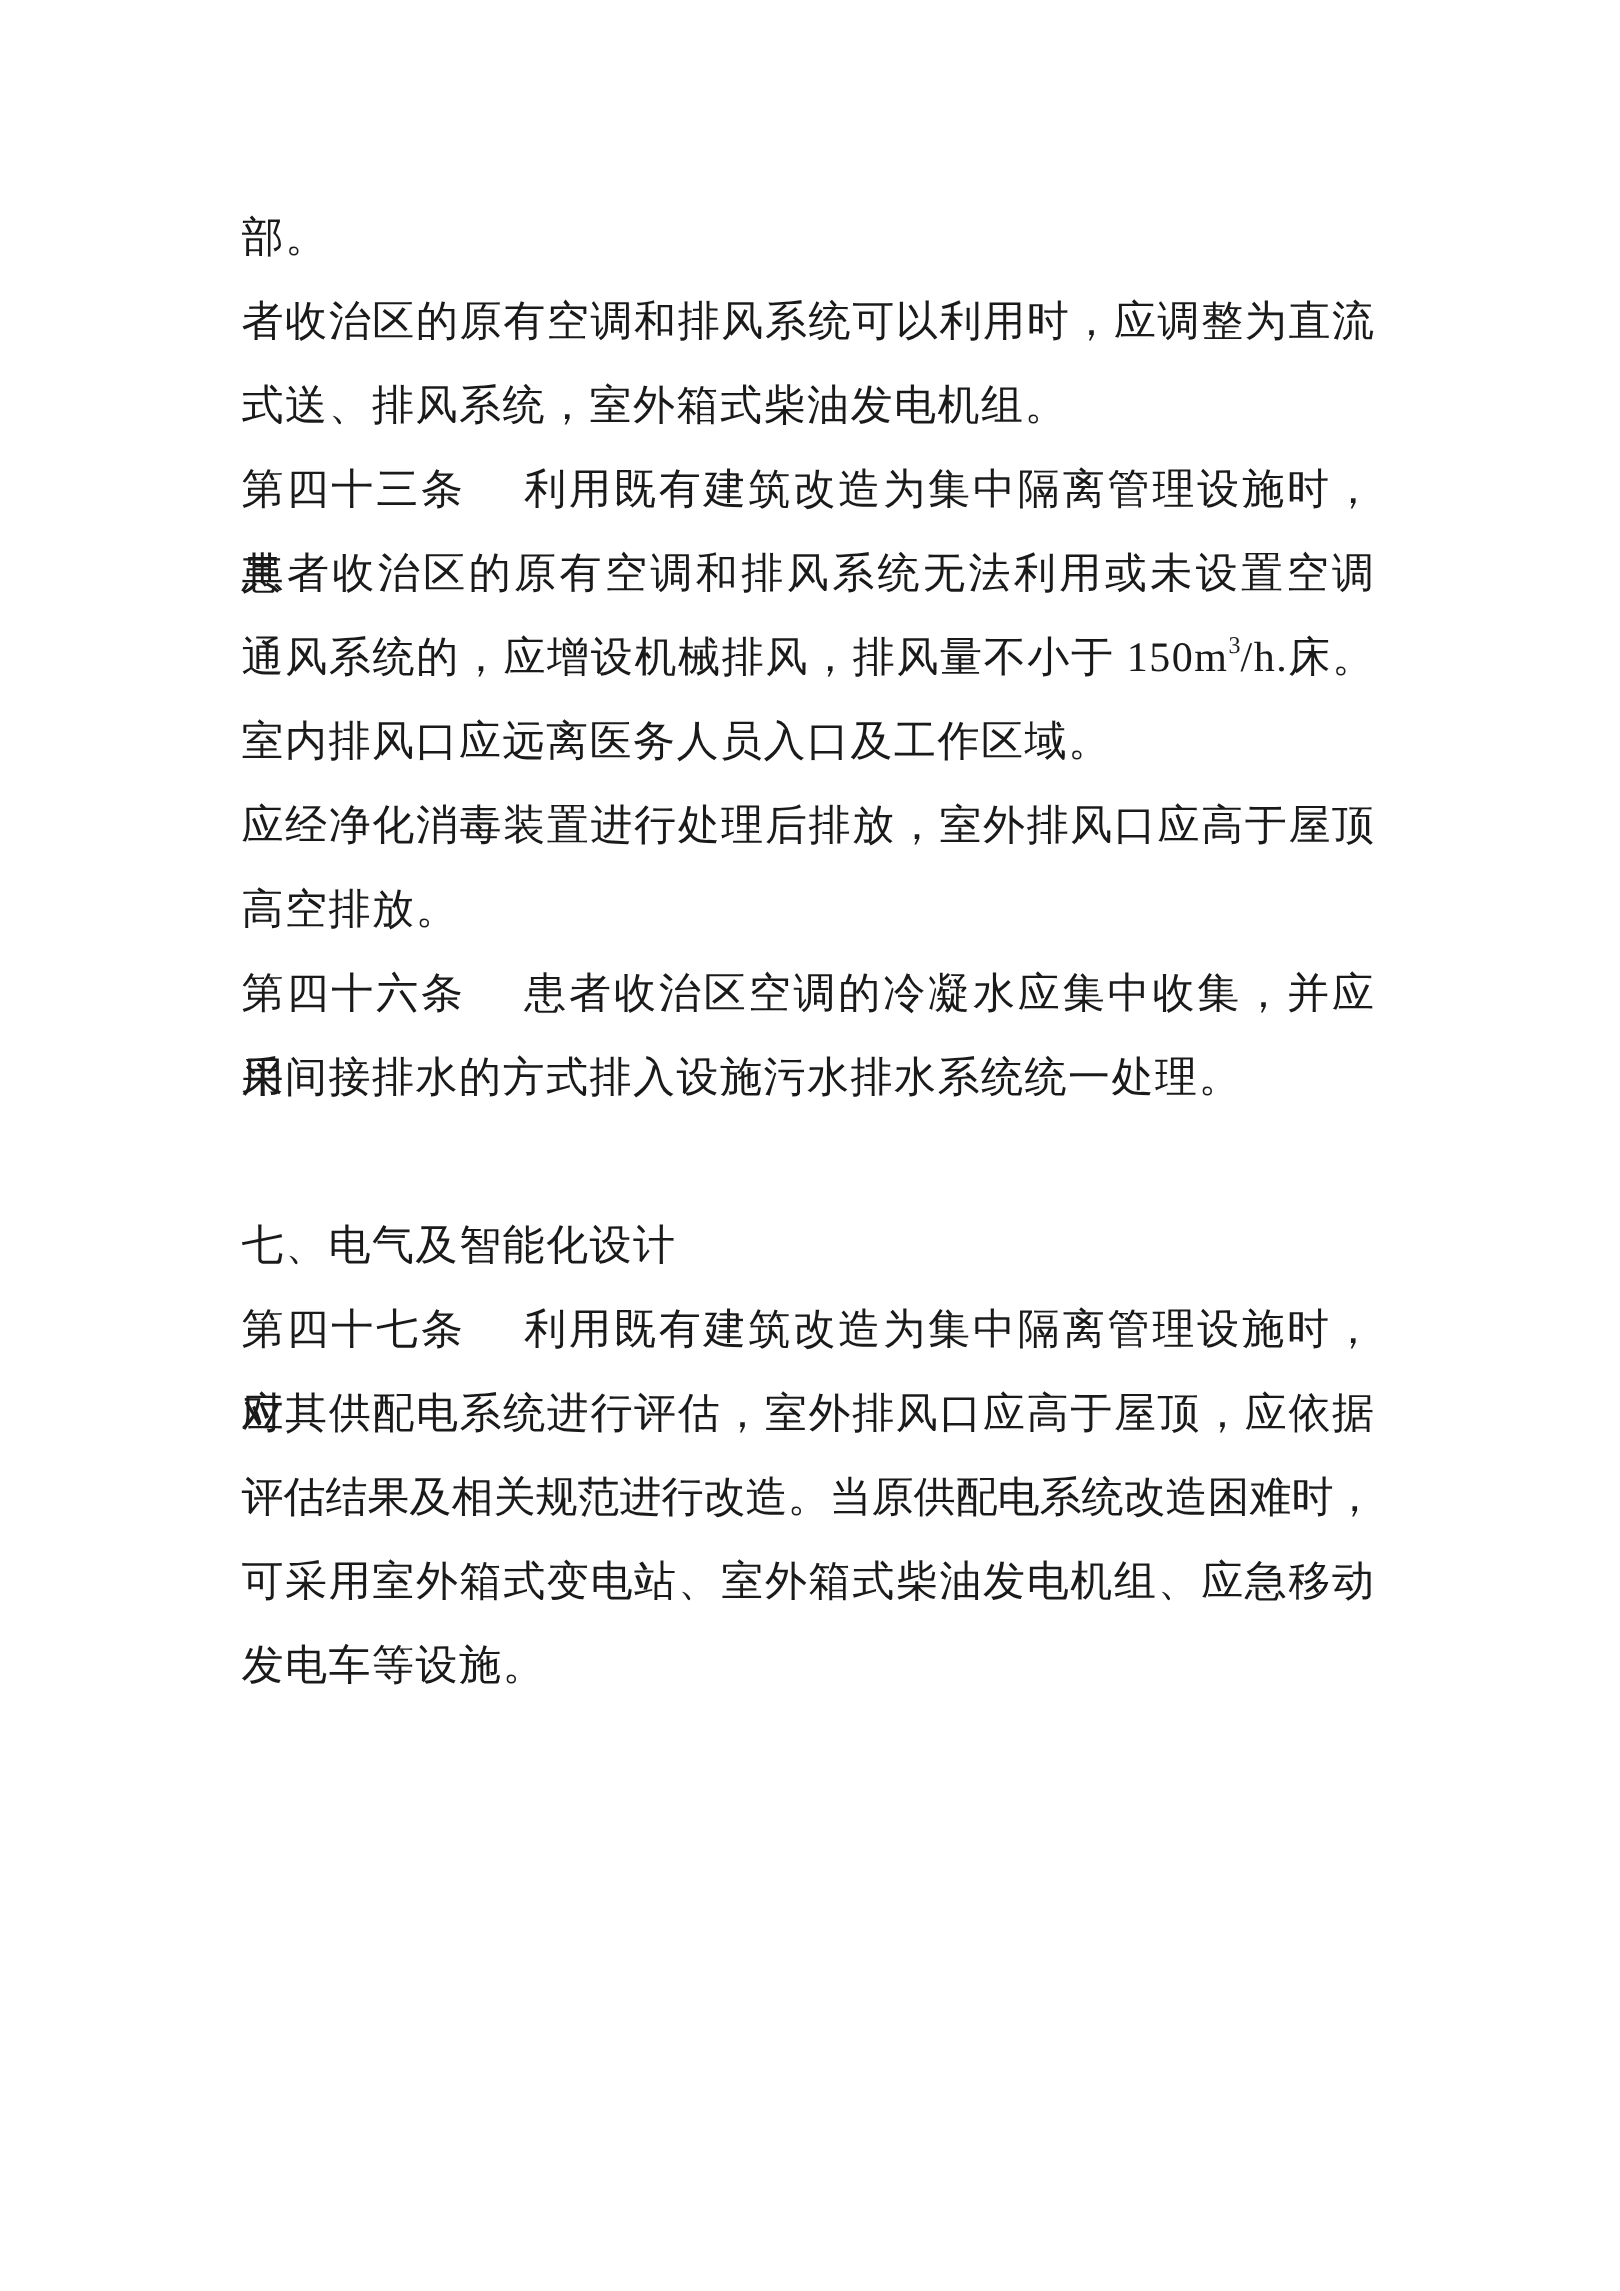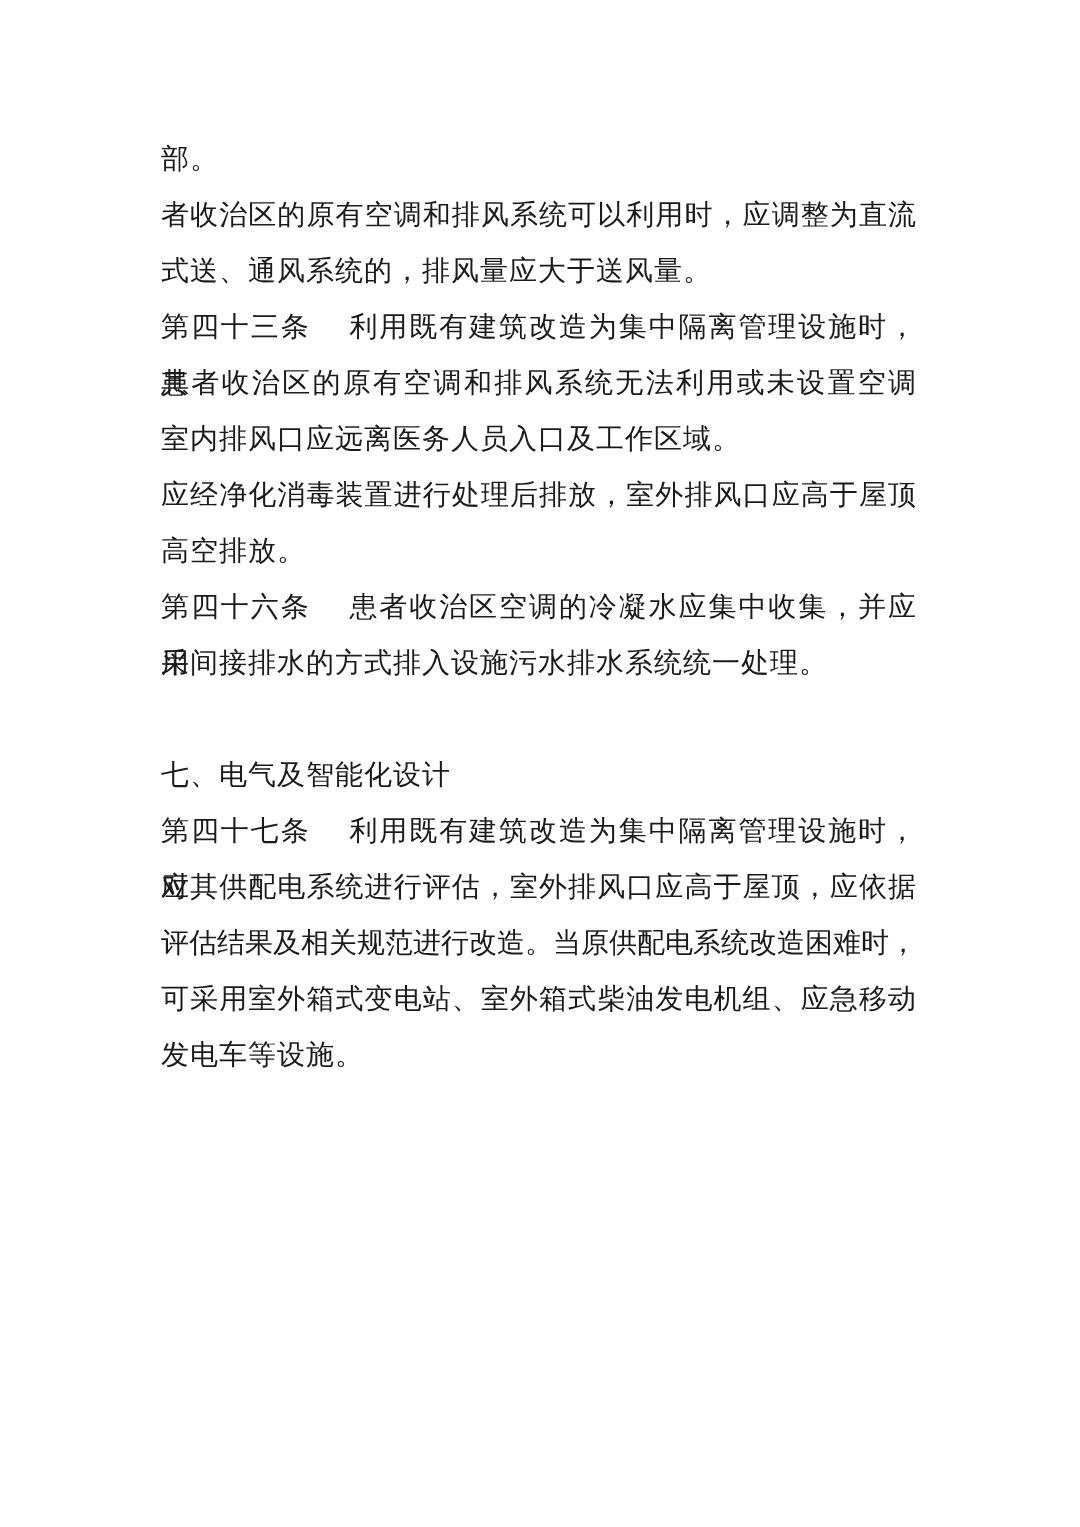--- a/index.html
+++ b/index.html
@@ -59,25 +59,26 @@
 </head>
 <body>
 
 <div class="page">
   <div class="content">
       <div class="paragraph">
         <div class="line"><span>部。</span></div>
       </div>
       <div class="paragraph">
         <div class="line fill"><span>者收治区的原有空调和排风系统可以利用时，应调整为直流</span></div>
-        <div class="line"><span>式送、通风系统的，排风量应大于送风量。</span></div>
+        <div class="line"><span>式送、排风系统，室外箱式柴油发电机组。</span></div>
       </div>
       <div class="paragraph">
         <div class="line fill"><span>第四十三条　 利用既有建筑改造为集中隔离管理设施时，其</span></div>
         <div class="line fill"><span>患者收治区的原有空调和排风系统无法利用或未设置空调</span></div>
+        <div class="line fill"><span>通风系统的，应增设机械排风，排风量不小于 150m</span><sup class="sup3">3</sup><span>/h.床。</span></div>
         <div class="line"><span>室内排风口应远离医务人员入口及工作区域。</span></div>
       </div>
       <div class="paragraph">
       </div>
       <div class="paragraph">
         <div class="line fill"><span>应经净化消毒装置进行处理后排放，室外排风口应高于屋顶</span></div>
         <div class="line"><span>高空排放。</span></div>
       </div>
       <div class="paragraph">
         <div class="line fill"><span>第四十六条　 患者收治区空调的冷凝水应集中收集，并应采</span></div>

